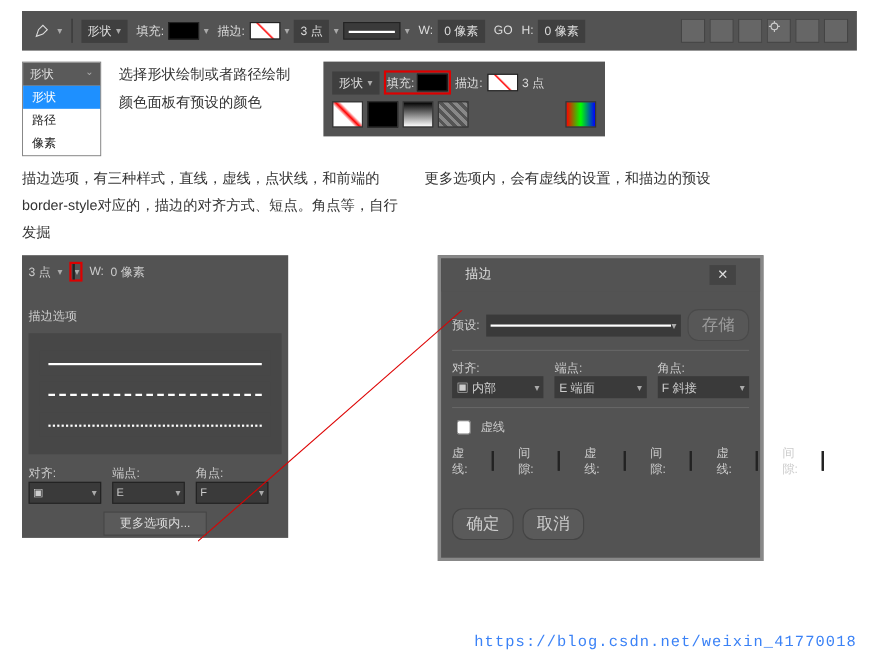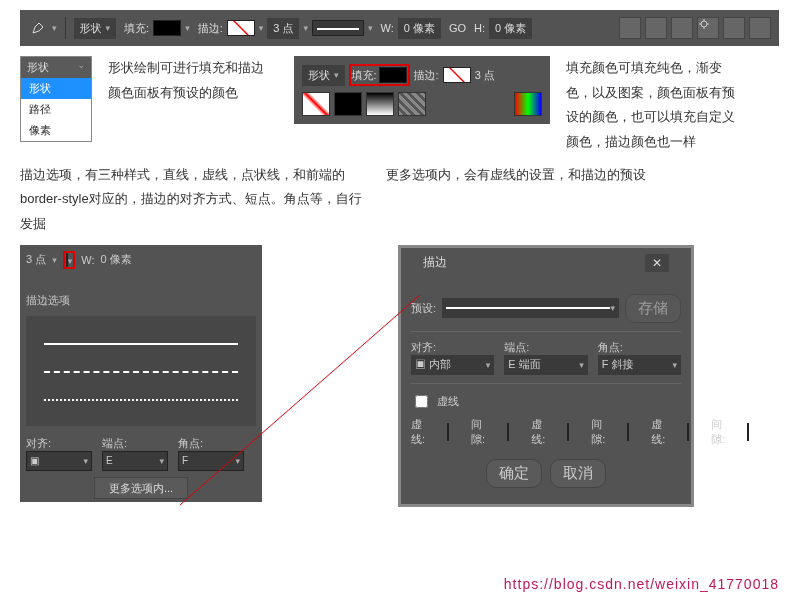--- a/index.html
+++ b/index.html
@@ -32,21 +32,21 @@
 .ln-dot::after{content:"";position:absolute;left:8px;right:8px;top:50%;border-top:2px dotted #fff}
 .sm-select{background:#3a3a3a;color:#ccc;border:1px solid #222;width:58px;height:18px;font-size:10px;display:flex;align-items:center;justify-content:space-between;padding:0 3px}
 .more-btn{background:#5a5a5a;color:#ddd;padding:4px 14px;font-size:11px;border:1px solid #444}
 .dialog{width:290px;background:#535353;border:3px solid #888;position:relative}
 .dlg-title{background:#535353;color:#ddd;padding:6px 22px;font-size:12px;display:flex;justify-content:space-between}
 .dlg-close{background:#444;width:24px;height:18px;display:flex;align-items:center;justify-content:center;color:#ddd}
 .dlg-body{padding:10px;color:#ccc;font-size:11px}
 .dlg-row{display:flex;align-items:center;gap:6px;margin:6px 0}
 .dlg-sel{background:#3a3a3a;color:#ccc;border:none;height:20px;font-size:11px;padding:0 4px;flex:1;display:flex;align-items:center;justify-content:space-between}
 .dlg-btn{background:#5a5a5a;color:#ccc;padding:4px 12px;border:1px solid #444;border-radius:10px;font-size:15px}
-.watermark{position:absolute;right:20px;bottom:6px;color:#be185d;font-size:14px;letter-spacing:1px;font-family:Liberation Sans, sans-serif}
+.watermark{position:absolute;right:20px;bottom:6px;color:#3b82f6;font-size:14px;letter-spacing:1px;font-family:Liberation Mono, monospace}
 .icon-btn{width:20px;height:20px;background:#666;border:1px solid #444}
 .num-input{background:#3a3a3a;color:#ccc;border:1px solid #222;width:40px;height:16px;font-size:10px;text-align:center}
 </style>
 </head>
 <body>
 
 <div class="toolbar-main">
   <div class="tool-icon">
       <svg width="14" height="14" viewBox="0 0 14 14">
         <path d="M2 12 L4 6 L8 2 L12 6 L8 10 L2 12 Z" fill="none" stroke="#ddd"></path>
@@ -95,21 +95,21 @@
   <div class="dd-menu">
     <div class="dd-head">
         <span>形状</span>
         <span class="chev">⌄</span>
       </div>
     <div class="dd-item sel">形状</div>
     <div class="dd-item">路径</div>
     <div class="dd-item">像素</div>
   </div>
   <div class="body-text" style="width:170px">
-    <div>形状绘制可进行填充和描边</div>
+    <div>选择形状绘制或者路径绘制</div>
     <div>颜色面板有预设的颜色</div>
   </div>
   <div class="panel" style="width:240px">
     <div style="display:flex;align-items:center;gap:4px;color:#ddd;font-size:11px">
       <div class="tb-dd">
           <span>形状</span>
           <span class="chev">▾</span>
         </div>
       <span class="hl" style="display:flex;align-items:center;gap:2px">
         <span>填充:</span>
@@ -121,21 +121,20 @@
     </div>
     <div class="swatch-row">
       <div style="background:linear-gradient(45deg,#fff 40%,#f00 50%,#fff 60%)"></div>
       <div style="background:#000"></div>
       <div style="background:linear-gradient(#000,#fff)"></div>
       <div style="background:repeating-linear-gradient(45deg,#888,#888 3px,#555 3px,#555 6px)"></div>
       <div style="flex:1;border:none"></div>
       <div style="background:linear-gradient(90deg,#f00,#0f0,#00f)"></div>
     </div>
   </div>
-  <div class="body-text" style="width:170px">填充颜色可填充纯色，渐变色，以及图案，颜色面板有预设的颜色，也可以填充自定义颜色，描边颜色也一样</div>
 </div>
 
 <div class="row">
   <div class="body-text" style="width:350px">描边选项，有三种样式，直线，虚线，点状线，和前端的border-style对应的，描边的对齐方式、短点。角点等，自行发掘</div>
   <div class="body-text">更多选项内，会有虚线的设置，和描边的预设</div>
 </div>
 
 <div class="row" style="position:relative;height:290px">
 
   <div class="stroke-panel">
@@ -228,21 +227,21 @@
           <div class="num-input"></div>
         <span>虚线:</span>
           <div class="num-input"></div>
         <span>间隙:</span>
           <div class="num-input"></div>
         <span>虚线:</span>
           <div class="num-input"></div>
         <span>间隙:</span>
           <div class="num-input"></div>
       </div>
-      <div class="dlg-row" style="justify-content:center;gap:8px;margin-top:12px">
+      <div class="dlg-row" style="justify-content:flex-start;gap:8px;margin-top:28px">
         <span class="dlg-btn">确定</span>
         <span class="dlg-btn">取消</span>
       </div>
     </div>
   </div>
 
   <svg style="position:absolute;left:160px;top:50px;pointer-events:none" width="250" height="220">
     <line x1="0" y1="210" x2="240" y2="0" stroke="#d00" stroke-width="1"></line>
   </svg>
 </div>

